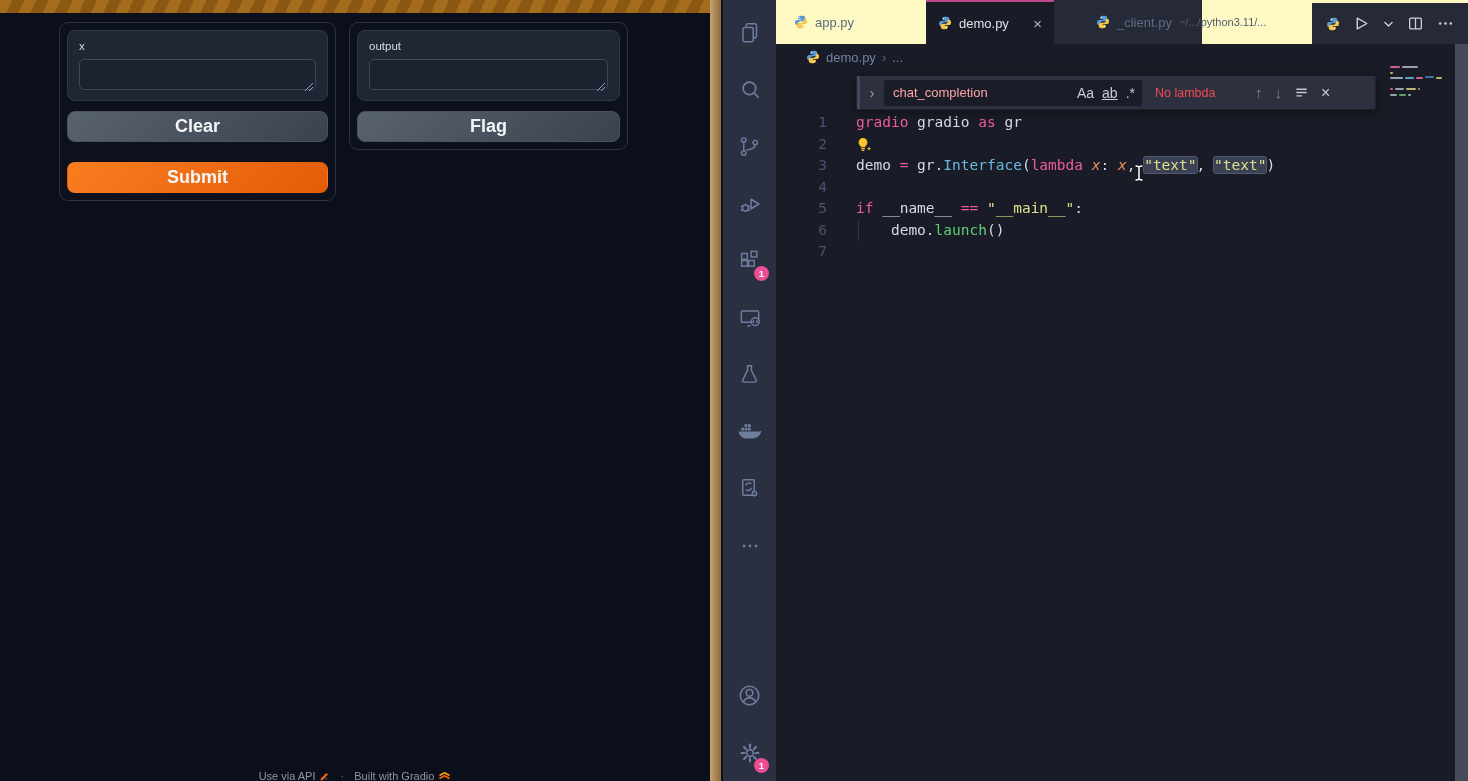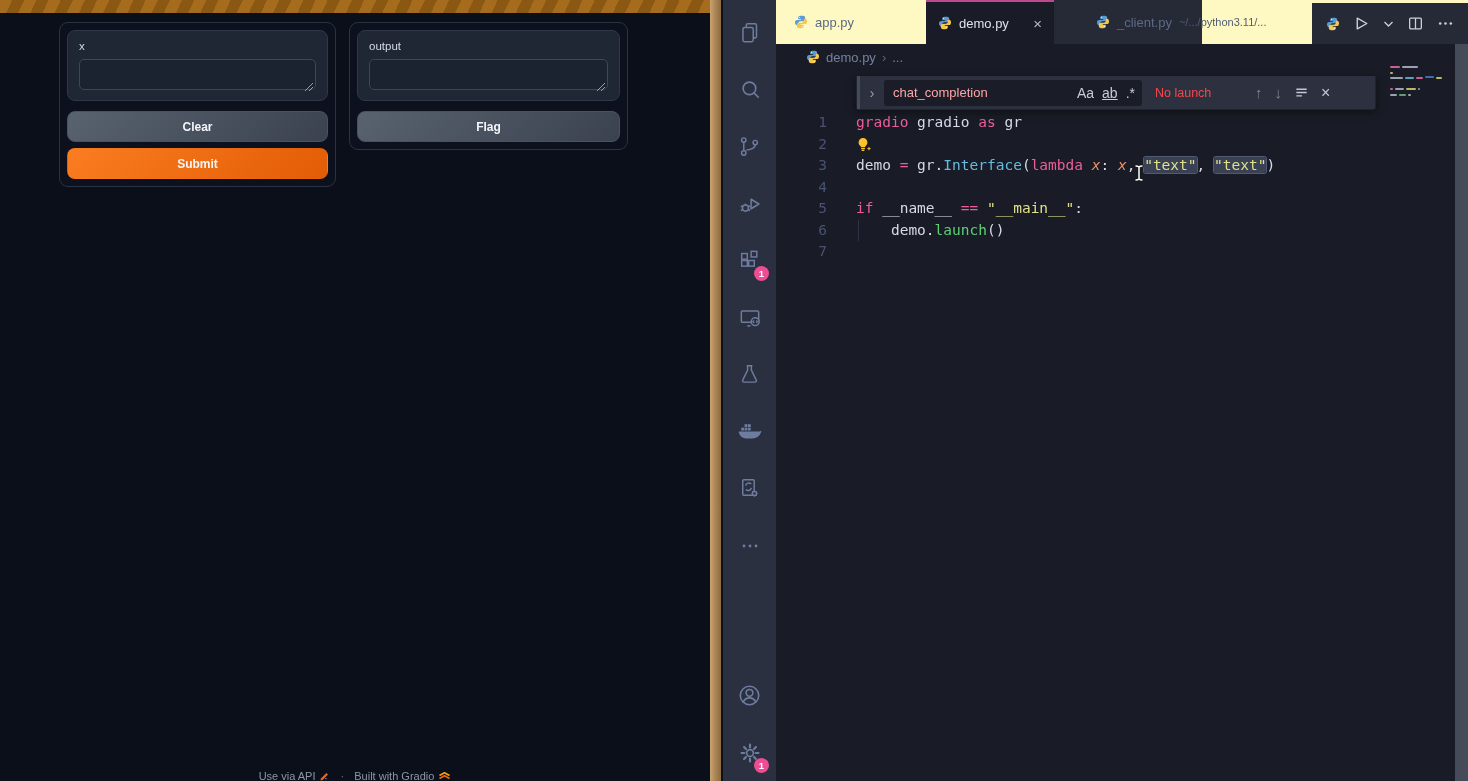--- a/index.html
+++ b/index.html
@@ -18,25 +18,25 @@
   .gr-block { background:#1f2734; border:1px solid #2e3848; border-radius:8px;
               padding:8px 11px; height:71px; }
   .gr-label { color:#d4dae3; font-size:11.5px; margin:1px 0 7px; }
   .gr-ta-wrap { position:relative; }
   .gr-ta-wrap textarea { width:100%; height:31px; background:#1b2330; border:1px solid #3c4757;
               border-radius:5px; resize:none; outline:none; color:#e5e7eb;
               font-family:"Liberation Sans",sans-serif; }
   .grip { position:absolute; right:3px; bottom:3px; width:9px; height:9px; pointer-events:none;
     background:linear-gradient(135deg,transparent 0 52%,#93a0b4 52% 60%,transparent 60% 74%,#93a0b4 74% 83%,transparent 83%); }
   .gr-btn { display:flex; align-items:center; justify-content:center; width:100%; height:31px;
-            border:1px solid transparent; border-radius:8px; font-weight:700; font-size:12px;
+            border:1px solid transparent; border-radius:8px; font-weight:700; font-size:18px;
             color:#f4f6f8; cursor:pointer; font-family:inherit; }
   .gr-btn.secondary { background:linear-gradient(135deg,#59626f 0%,#3a4250 100%);
             border-color:#4a525f; margin-top:10px; }
-  .gr-btn.submit { background:linear-gradient(135deg,#fb7d20 0%,#e25c06 100%); margin-top:6px; }
+  .gr-btn.submit { background:linear-gradient(135deg,#fb7d20 0%,#e25c06 100%); margin-top:20px; }
   .gr-footer { position:absolute; bottom:-1px; left:0; width:710px; text-align:center;
                color:#8d96a4; font-size:11px; }
   .gr-footer .f-item { display:inline-flex; align-items:flex-end; gap:4px; }
   .gr-footer .dot { margin:0 7px; color:#6b7280; }
 
   
   .divider { position:absolute; left:710px; top:0; width:13px; height:781px;
              background:linear-gradient(to right,#c9a372 0,#ae8758 45%,#8d6b40 100%);
              border-right:2px solid #0e1118; }
 
@@ -345,21 +345,21 @@
 
       <div class="find">
         <div class="find-sash"></div>
         <div class="find-toggle">›</div>
         <div class="find-input">
           <input type="text" value="chat_completion" style="">
           <span class="find-opt">Aa</span>
           <span class="find-opt word">ab</span>
           <span class="find-opt">.*</span>
         </div>
-        <span class="find-status">No launch</span>
+        <span class="find-status">No lambda</span>
         <span class="find-nav">↑</span>
         <span class="find-nav">↓</span>
         <span class="find-ico">
           <svg width="15" height="15" viewBox="0 0 16 16" fill="none" stroke="#c3c9d4" stroke-width="1.4">
               <path d="M2.5 4.5h11M2.5 8h11M2.5 11.5h6"></path>
             </svg>
         </span>
         <span class="find-close">×</span>
       </div>
 

